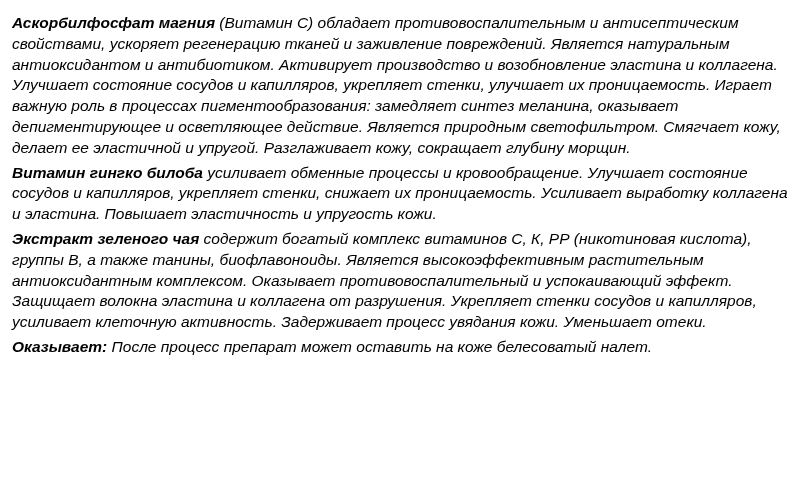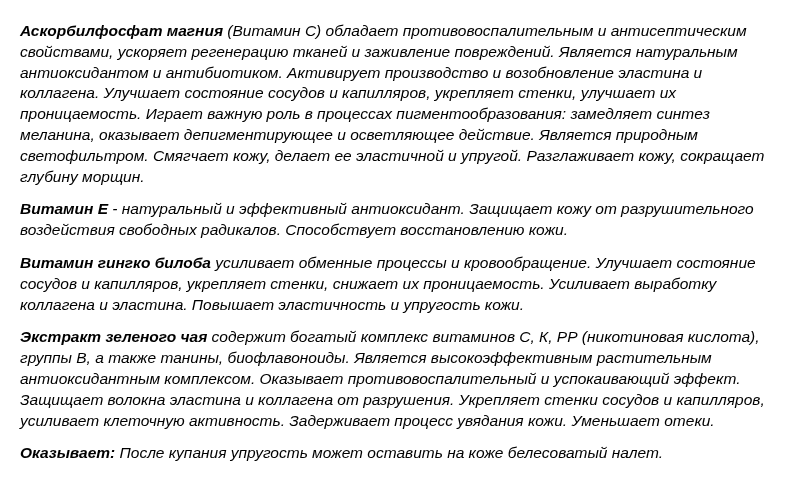--- a/index.html
+++ b/index.html
@@ -18,32 +18,31 @@
   }
   .doc {
     font-family: "Liberation Sans", sans-serif;
     font-style: italic;
     font-size: 15.5px;
     line-height: 20.8px;
     color: #000000;
     letter-spacing: 0;
   }
   .doc p.para {
-    margin: 12px;
+    margin: 4px;
     padding: 0;
   }
   .doc strong {
     font-weight: bold;
     font-style: italic;
   }
 </style>
 </head>
 <body>
 
 <div class="page">
   <div class="doc">
       <p class="para"><strong>Аскорбилфосфат магния</strong><span> (Витамин С) обладает противовоспалительным и антисептическим свойствами, ускоряет регенерацию тканей и заживление повреждений. Является натуральным антиоксидантом и антибиотиком. Активирует производство и возобновление эластина и коллагена. Улучшает состояние сосудов и капилляров, укрепляет стенки, улучшает их проницаемость. Играет важную роль в процессах пигментообразования: замедляет синтез меланина, оказывает депигментирующее и осветляющее действие. Является природным светофильтром. Смягчает кожу, делает ее эластичной и упругой. Разглаживает кожу, сокращает глубину морщин.</span></p>
-      <p class="para"><strong>Витамин Е</strong><span> - натуральный и эффективный антиоксидант. Защищает кожу от разрушительного воздействия свободных радикалов. Способствует восстановлению кожи.</span></p>
       <p class="para"><strong>Витамин гингко билоба</strong><span> усиливает обменные процессы и кровообращение. Улучшает состояние сосудов и капилляров, укрепляет стенки, снижает их проницаемость. Усиливает выработку коллагена и эластина. Повышает эластичность и упругость кожи.</span></p>
       <p class="para"><strong>Экстракт зеленого чая</strong><span> содержит богатый комплекс витаминов С, К, РР (никотиновая кислота), группы В, а также танины, биофлавоноиды. Является высокоэффективным растительным антиоксидантным комплексом. Оказывает противовоспалительный и успокаивающий эффект. Защищает волокна эластина и коллагена от разрушения. Укрепляет стенки сосудов и капилляров, усиливает клеточную активность. Задерживает процесс увядания кожи. Уменьшает отеки.</span></p>
-      <p class="para"><strong>Оказывает:</strong><span> После купания упругость может оставить на коже белесоватый налет.</span></p>
+      <p class="para"><strong>Оказывает:</strong><span> После процесс препарат может оставить на коже белесоватый налет.</span></p>
     </div>
 </div>
 
 </body></html>

